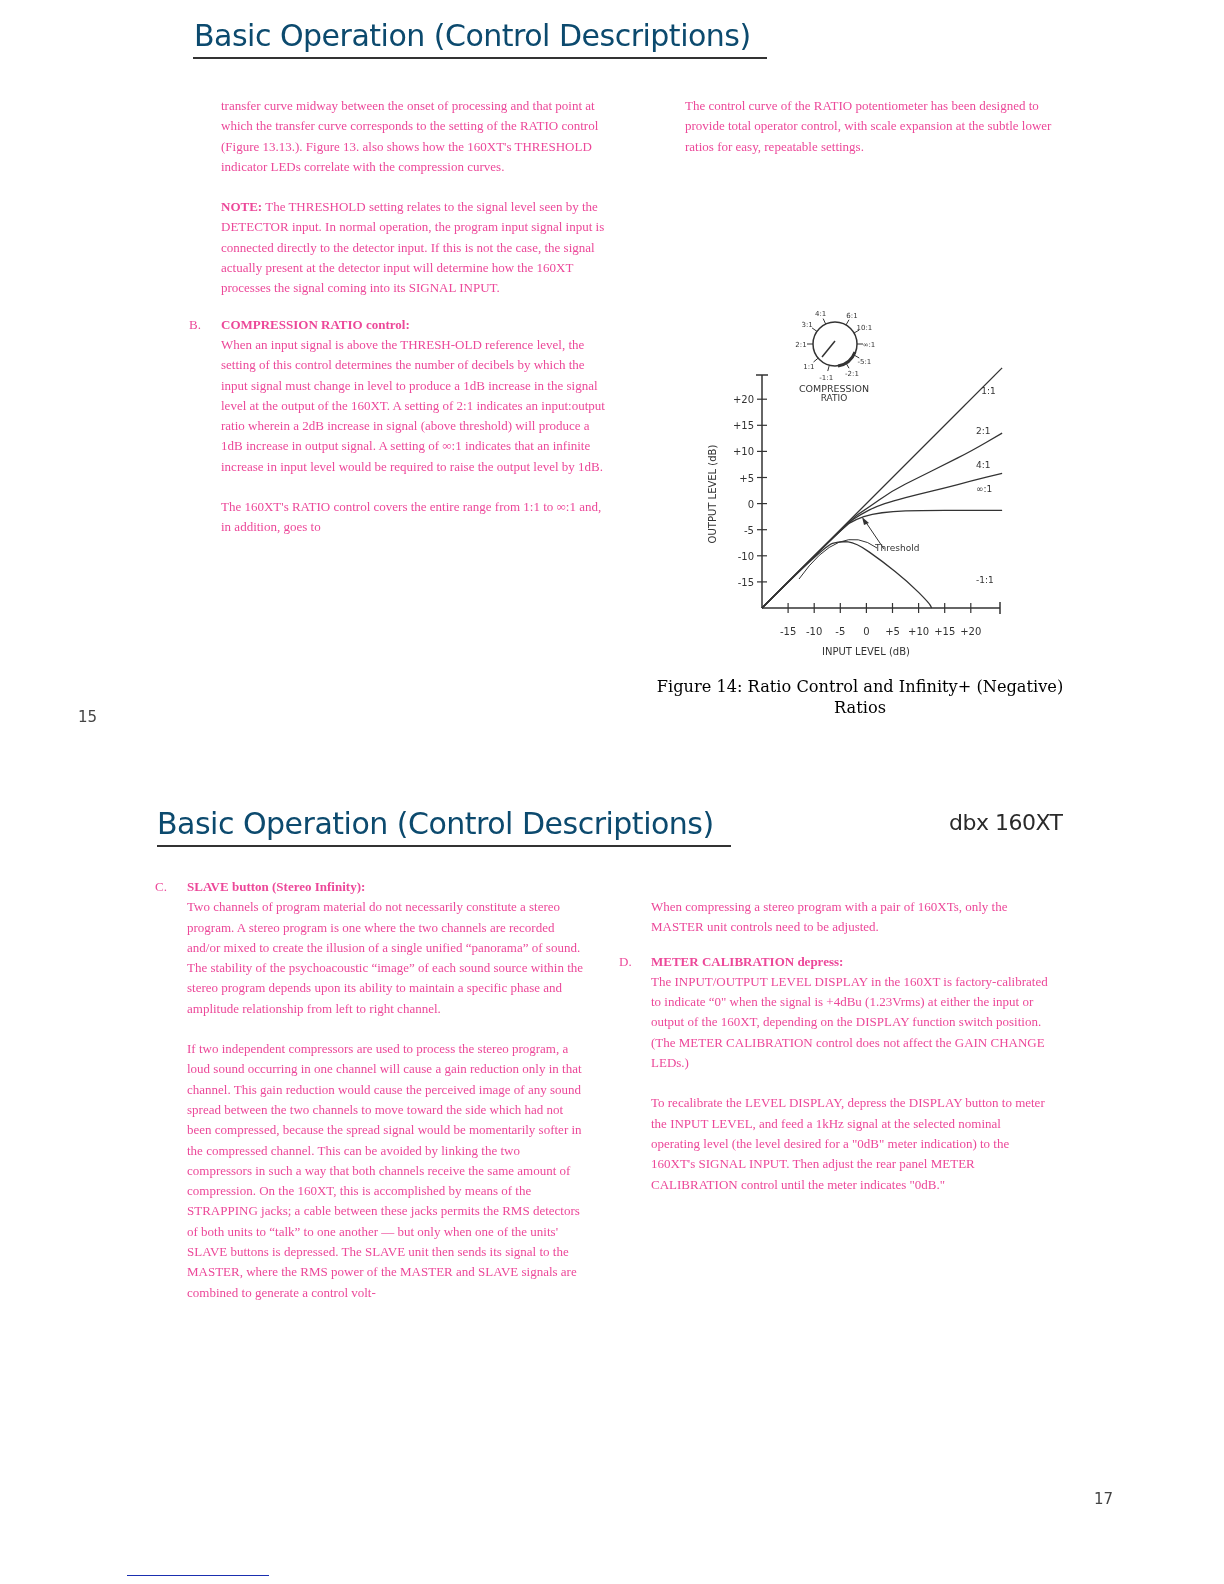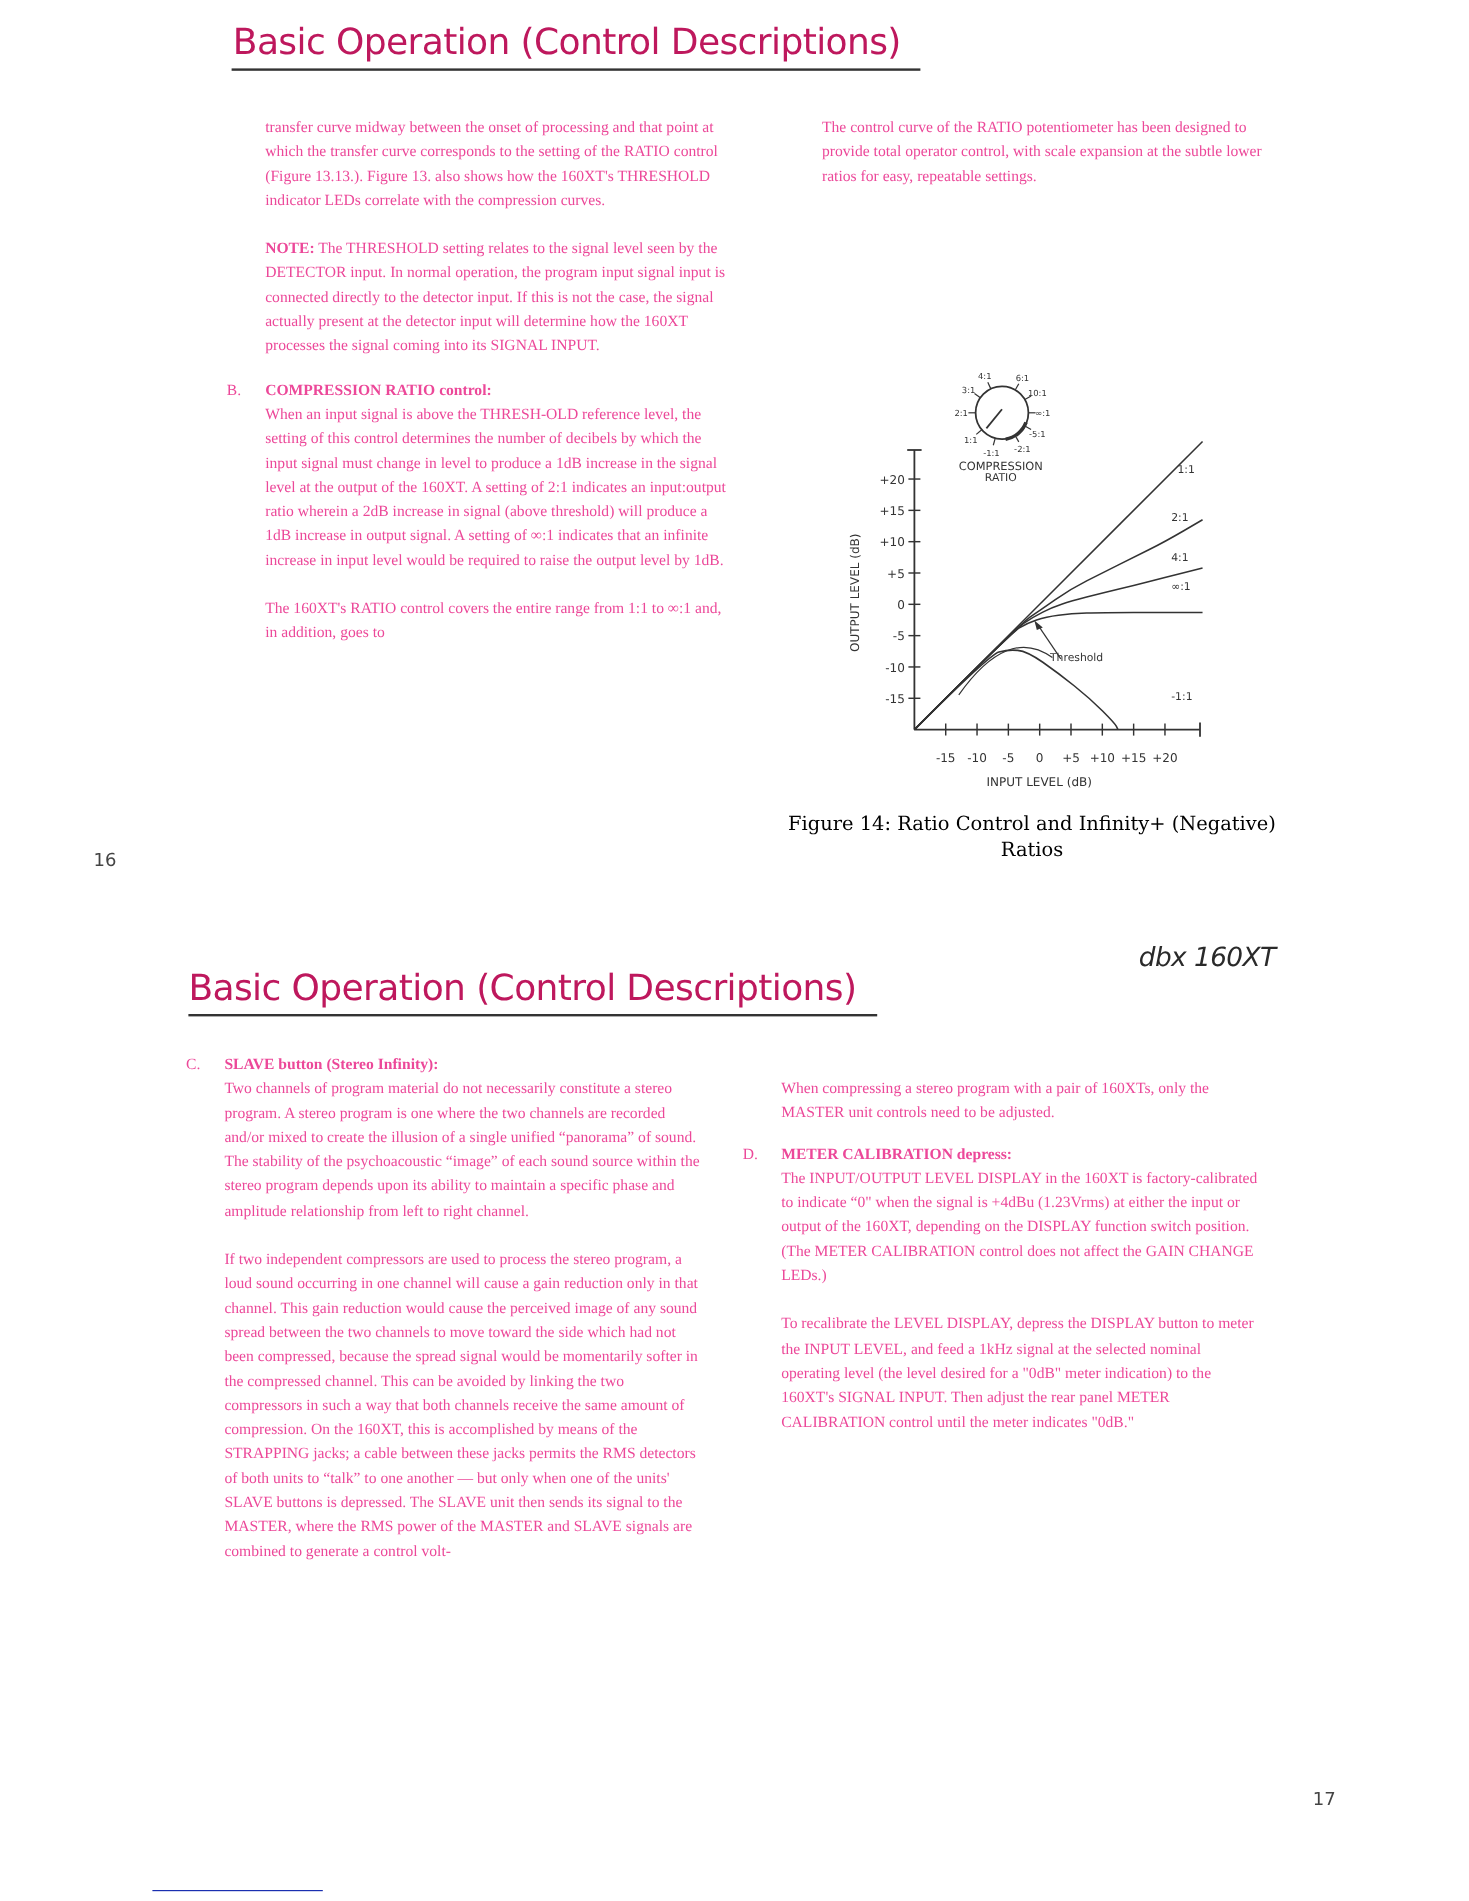--- a/index.html
+++ b/index.html
@@ -1,22 +1,22 @@
 <!DOCTYPE html>
 <html><head>
 <meta charset="utf-8">
 <style>
   html, body { margin:0; padding:0; }
   body { width:1224px; height:1584px; background:#ffffff; position:relative; overflow:hidden; color:#222; }
-  .page-header { position:absolute; font-family:"DejaVu Sans", sans-serif; font-weight:normal; color:#be185d; letter-spacing:-0.5px; white-space:nowrap; }
+  .page-header { position:absolute; font-family:"DejaVu Sans", sans-serif; font-weight:normal; color:#0c4a6e; letter-spacing:-0.5px; white-space:nowrap; }
   .hdr1 { left:194px; top:18px; font-size:30px; }
   .hdr1-rule { position:absolute; left:193px; top:57px; width:574px; height:2px; background:#333; }
   .hdr2 { left:157px; top:806px; font-size:30px; }
   .hdr2-rule { position:absolute; left:157px; top:845px; width:574px; height:2px; background:#333; }
-  .brand { position:absolute; left:949px; top:786px; font-family:"DejaVu Sans", sans-serif; font-size:22px; color:#2a2a2a; letter-spacing:-0.5px;font-style:italic; }
+  .brand { position:absolute; left:949px; top:810px; font-family:"DejaVu Sans", sans-serif; font-size:22px; color:#2a2a2a; letter-spacing:-0.5px; }
   .col { position:absolute; font-family:Liberation Serif, serif; font-size:13px; line-height:20.3px; color:#ec4899; }
   .col p { margin:0 0 14px 0; }
   .col .lead { position:absolute; margin-left:-32px; }
   .col b { font-weight:bold; }
   .c1 { left:221px; top:96px; width:390px; }
   .c2 { left:685px; top:96px; width:385px; }
   .c3 { left:187px; top:877px; width:400px; }
   .c4 { left:651px; top:877px; width:400px; }
   .item { position:relative; }
   .pnum { position:absolute; font-family:"DejaVu Sans", sans-serif; font-size:15px; color:#444; }
@@ -137,21 +137,21 @@
     <path d="M 799 579 Q 840 521 877 548" fill="none" stroke="#333" stroke-width="1"></path>
     <line x1="884" y1="549" x2="865" y2="521" stroke="#333" stroke-width="1"></line>
     <polygon points="862,517 869,523 864,525" fill="#333"></polygon>
     <text x="875" y="551" font-size="9">Threshold</text>
   </g>
   <text x="866" y="655" font-size="10" text-anchor="middle">INPUT LEVEL (dB)</text>
   <text x="0" y="0" font-size="10" text-anchor="middle" transform="translate(716,494) rotate(-90)">OUTPUT LEVEL (dB)</text>
 </svg>
 
 <div class="caption">Figure 14: Ratio Control and Infinity+ (Negative) Ratios</div>
-<div class="pnum pn16">16</div>
+<div class="pnum pn16">15</div>
 
 <div class="page-header hdr2">Basic Operation (Control Descriptions)</div>
 <div class="hdr2-rule"></div>
 <div class="brand">dbx 160XT</div>
 
 <div class="col c3">
   <div class="item">
     <span class="lead">C.</span>
     <b>SLAVE button (Stereo Infinity):</b>
     <p>Two channels of program material do not necessarily constitute a stereo program. A stereo program is one where the two channels are recorded and/or mixed to create the illusion of a single unified “panorama” of sound. The stability of the psychoacoustic “image” of each sound source within the stereo program depends upon its ability to maintain a specific phase and amplitude relationship from left to right channel.</p>

